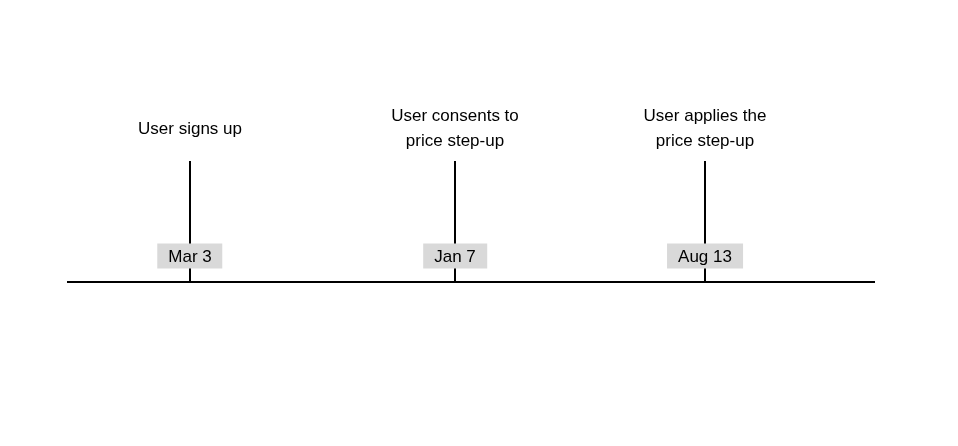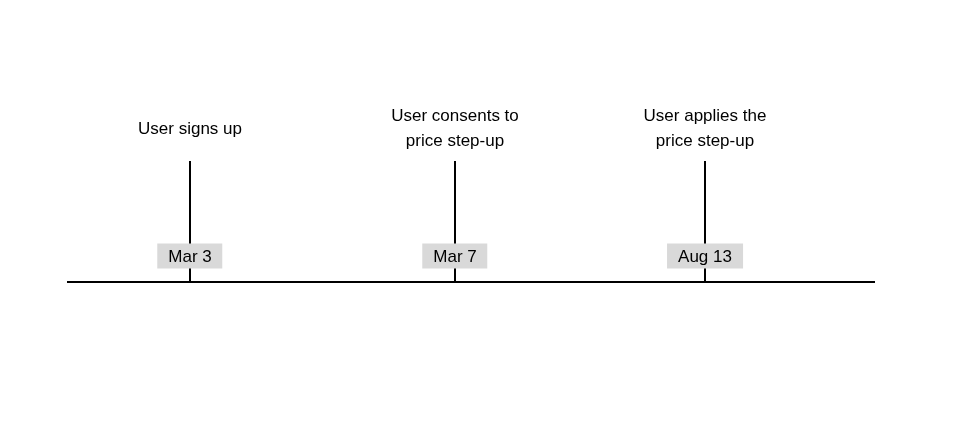--- a/index.html
+++ b/index.html
@@ -76,21 +76,21 @@
 
   <div class="timeline-line"></div>
 
   <div class="event-label x1">User signs up</div>
   <div class="event-connector x1"></div>
   <div class="event-date x1">Mar 3</div>
 
   <div class="event-label x2">User consents to
 price step-up</div>
   <div class="event-connector x2"></div>
-  <div class="event-date x2">Mar 7</div>
+  <div class="event-date x2">Jan 7</div>
 
   <div class="event-label x3">User applies the
 price step-up</div>
   <div class="event-connector x3"></div>
   <div class="event-date x3">Aug 13</div>
 
 
 </div>
 
 </body></html>

